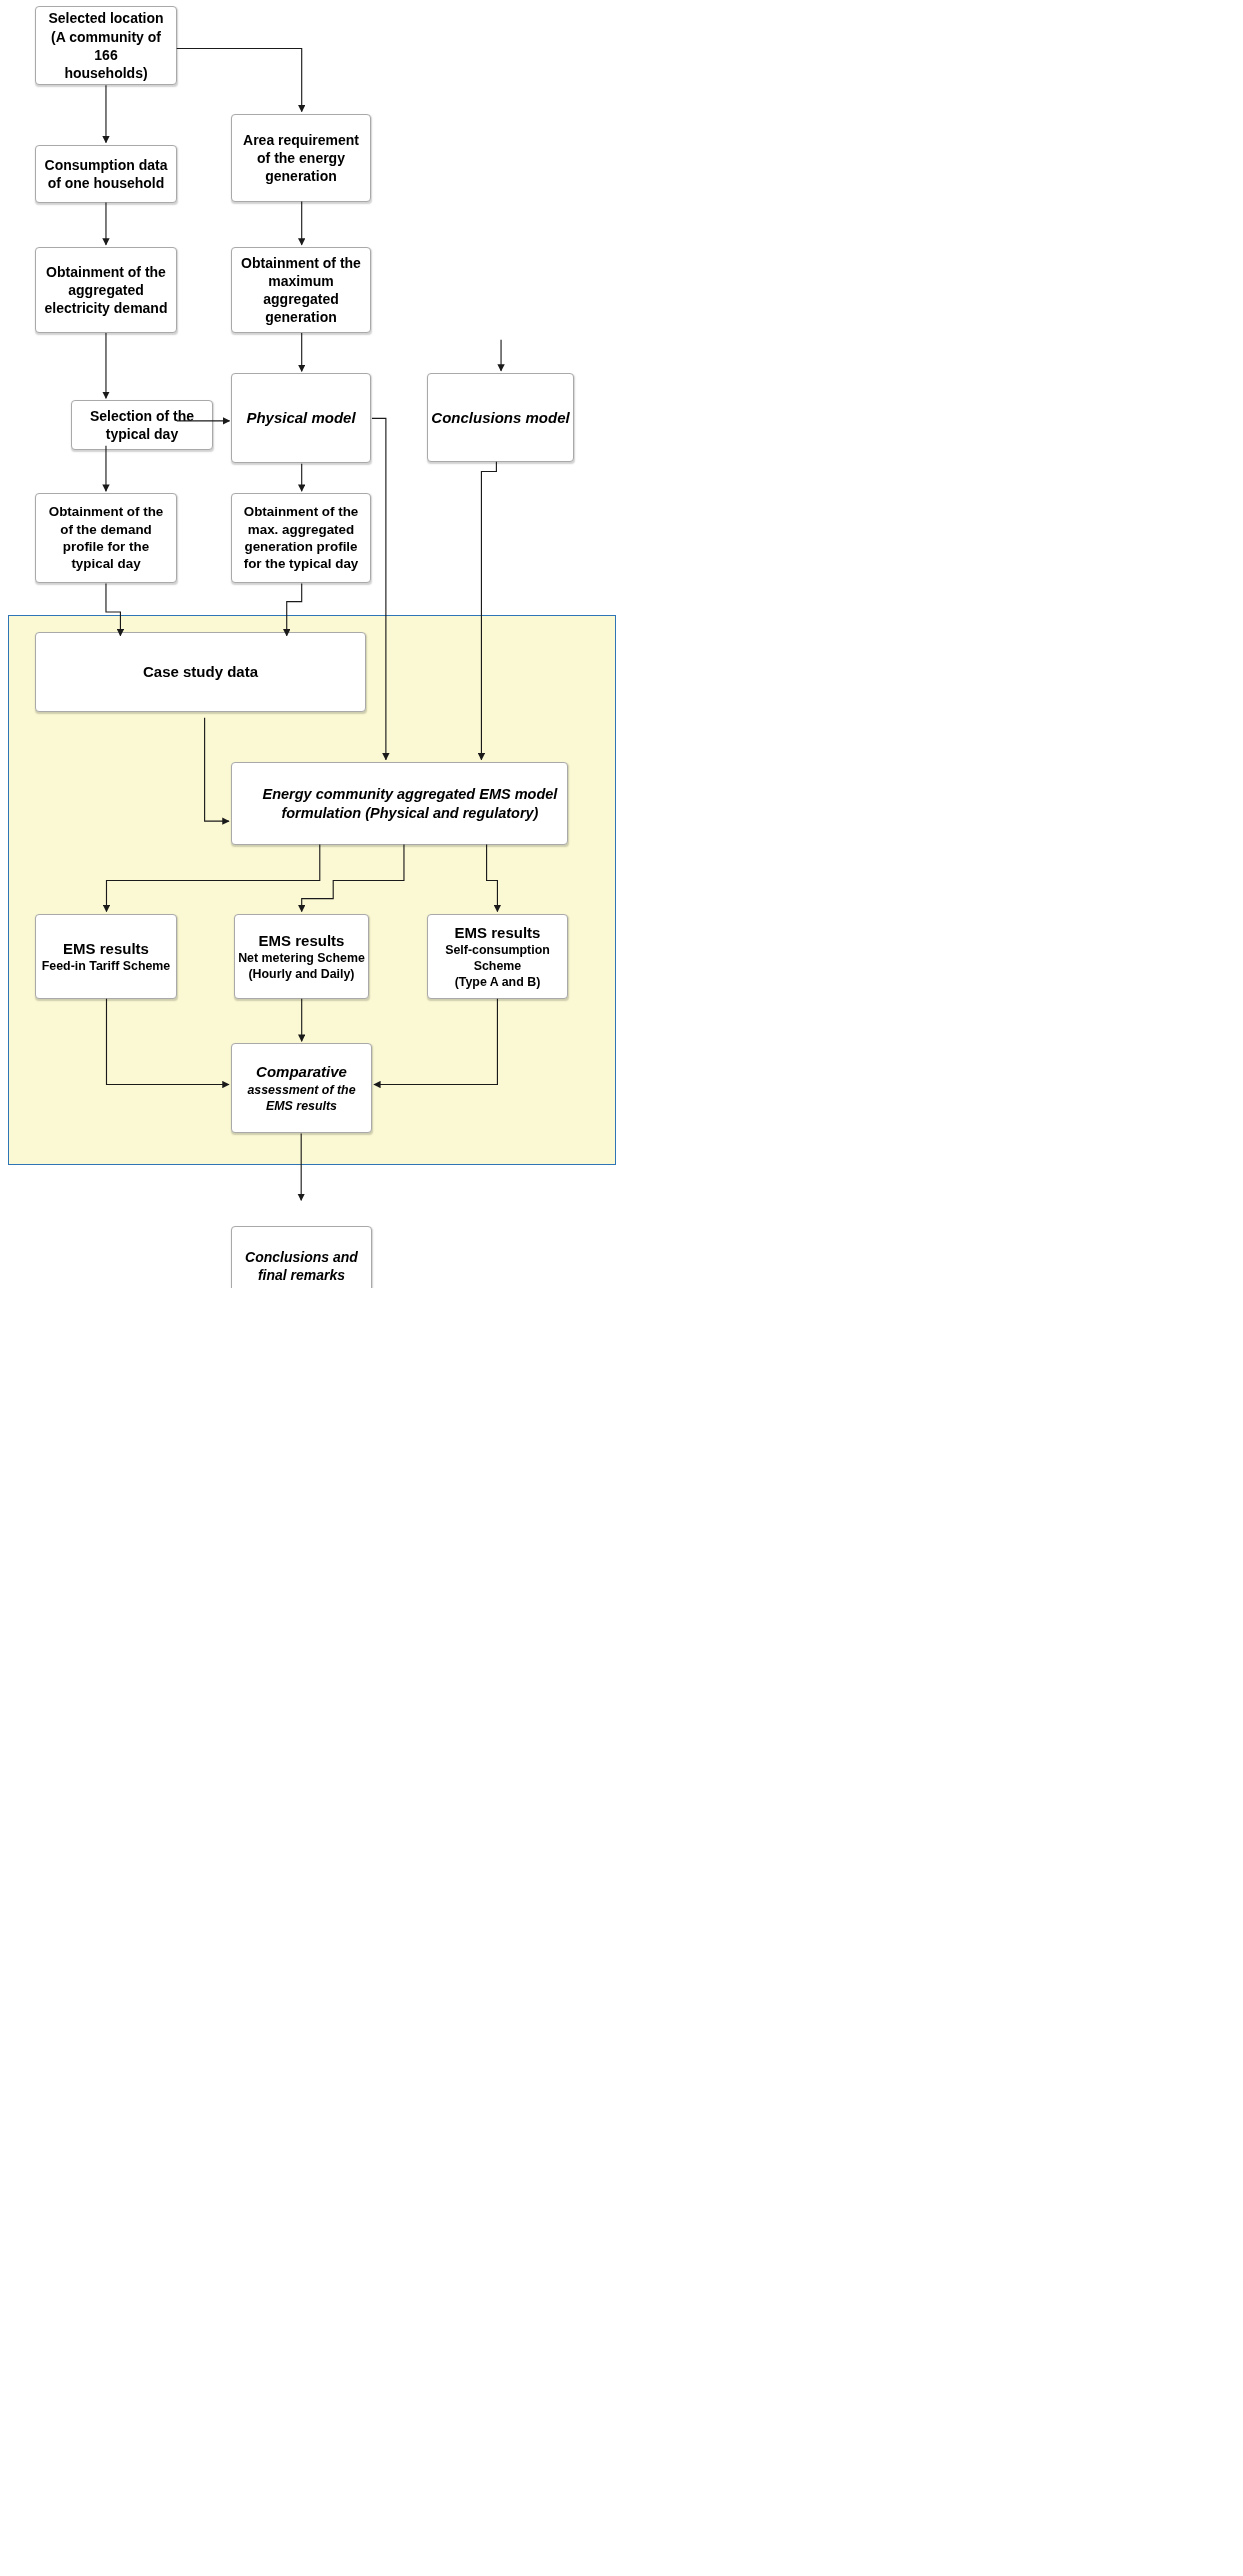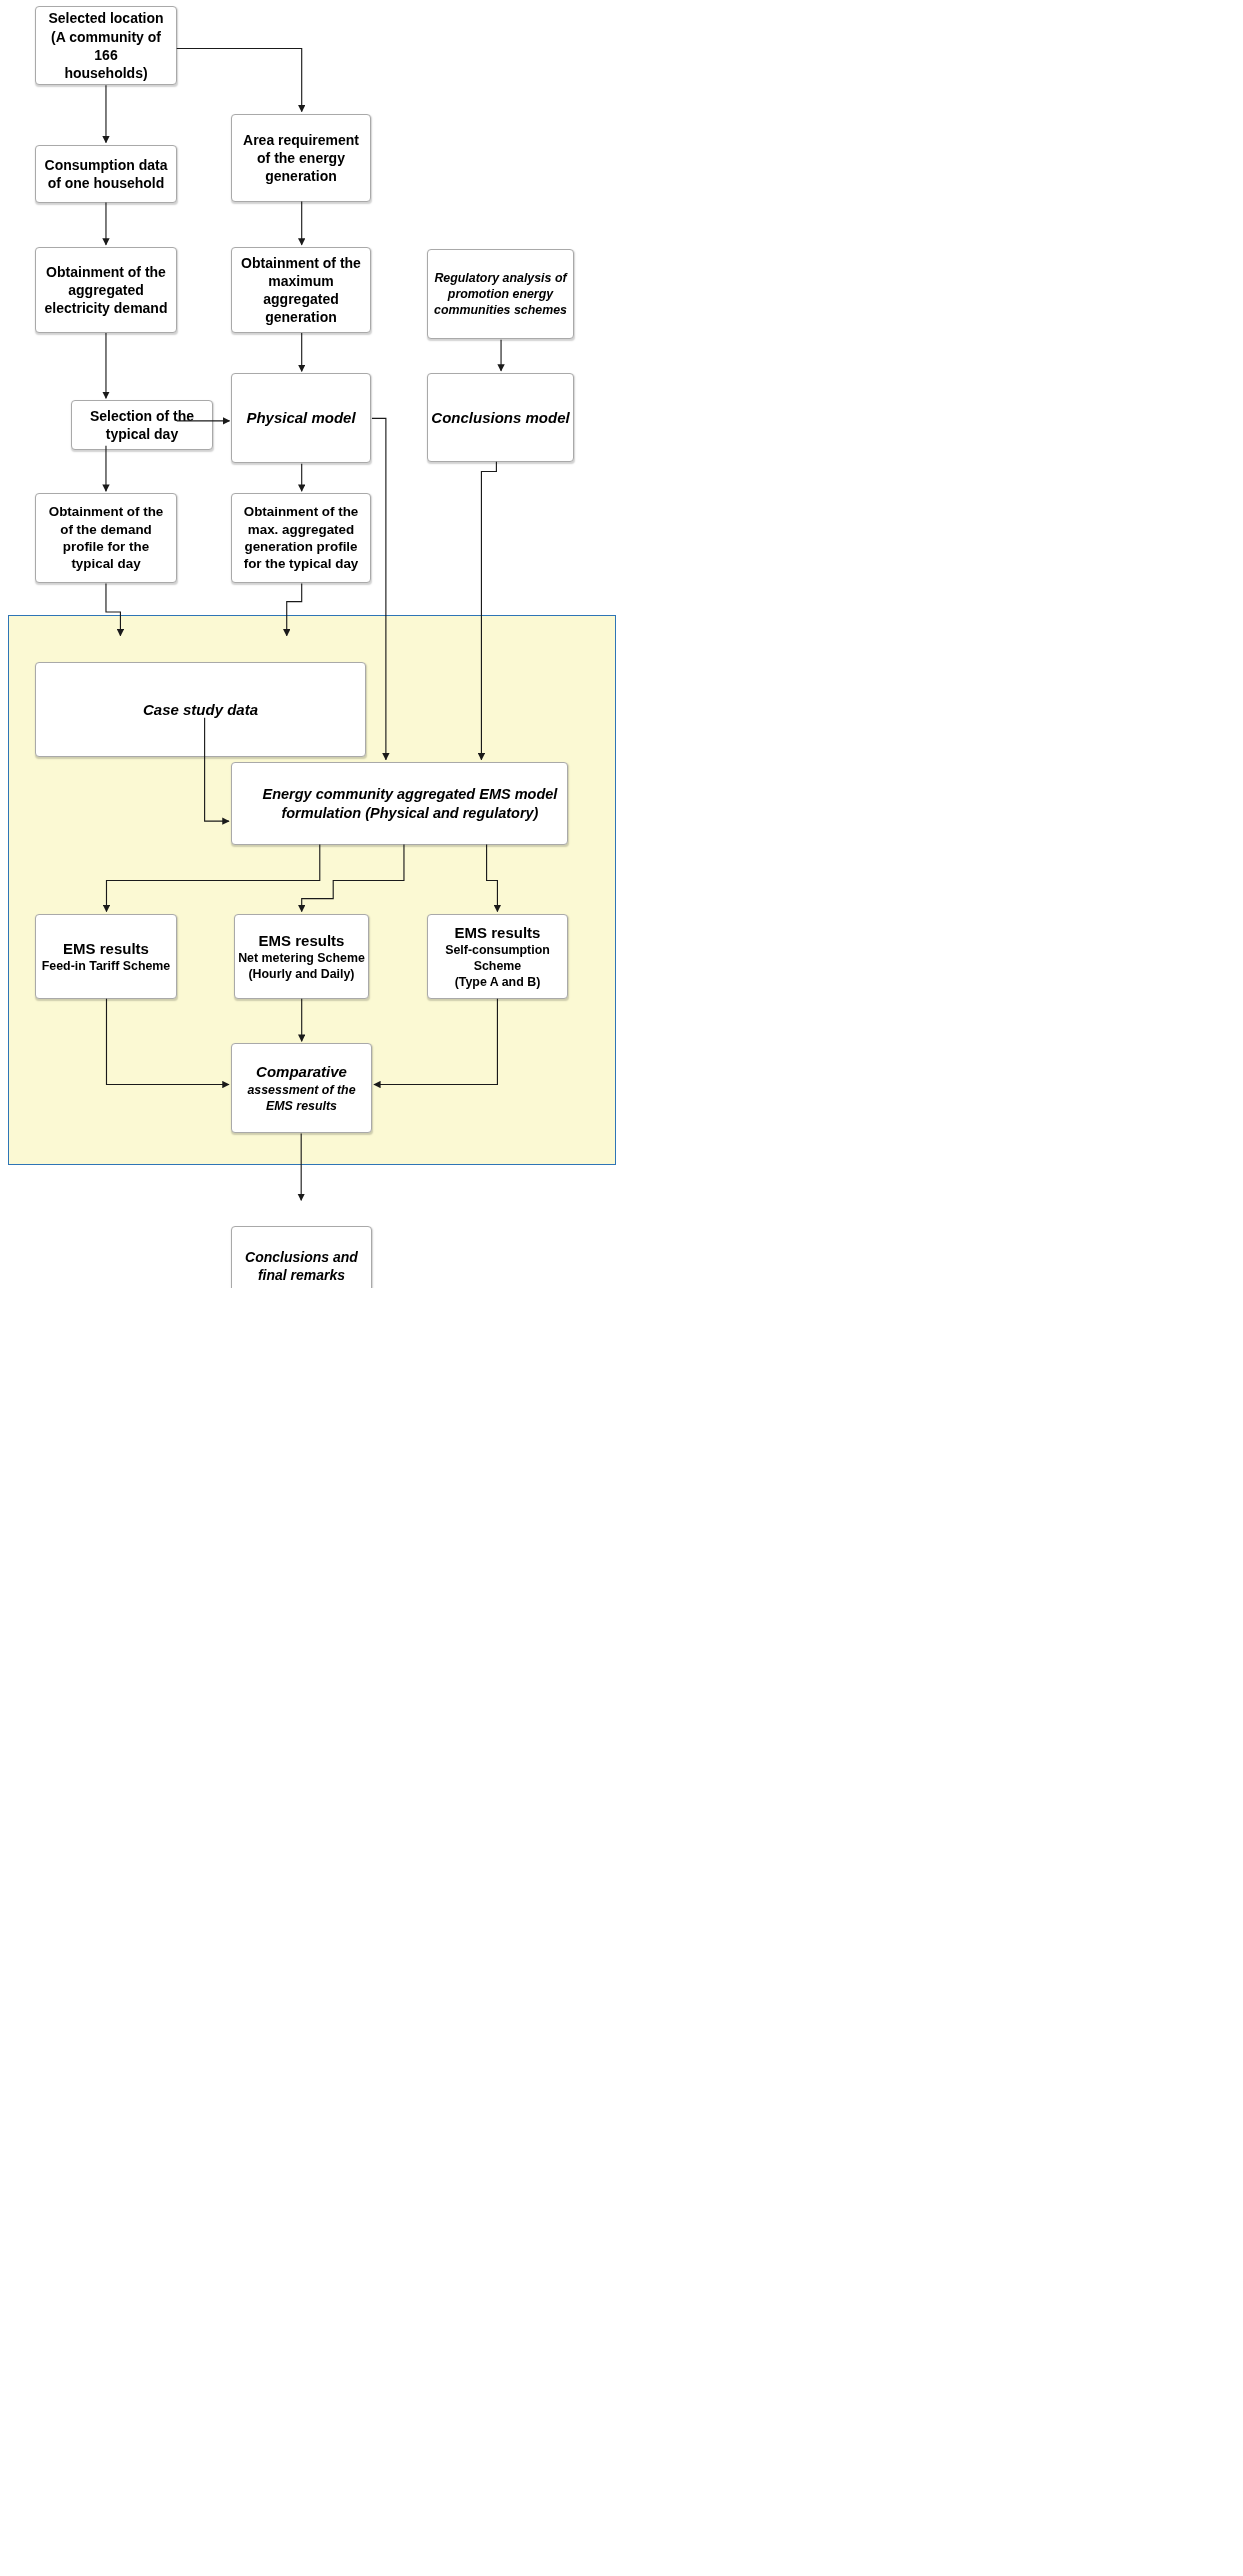--- a/index.html
+++ b/index.html
@@ -99,27 +99,24 @@
 aggregated
 generation</div>
 
   <div class="node fs29 italic" style="left:231px;top:373px;width:140px;height:90px;">Physical model</div>
 
   <div class="node fs26" style="left:231px;top:493px;width:140px;height:90px;">Obtainment of the
 max. aggregated
 generation profile
 for the typical day</div>
 
-  <div class="node fs26 italic" style="left:427px;top:249px;width:147px;height:90px;font-size:12.4px;">Regulatory analysis of
-promotion energy
-communities schemes</div>
 
   <div class="node fs29 italic" style="left:427px;top:373px;width:147px;height:89px;">Conclusions model</div>
 
-  <div class="node fs29" style="left:35px;top:662px;width:331px;height:95px;font-style:italic;">Case study data</div>
+  <div class="node fs29" style="left:35px;top:632px;width:331px;height:80px;">Case study data</div>
 
   <div class="node fs29 italic" style="left:231px;top:762px;width:337px;height:83px;font-size:14.5px;padding-left:24px;">Energy community aggregated EMS model
 formulation (Physical and regulatory)</div>
 
   <div class="node" style="left:35px;top:914px;width:142px;height:85px;">
     <span class="ttl">EMS results</span>
     <span class="sub">Feed-in Tariff Scheme</span>
   </div>
 
   <div class="node" style="left:234px;top:914px;width:135px;height:85px;">

